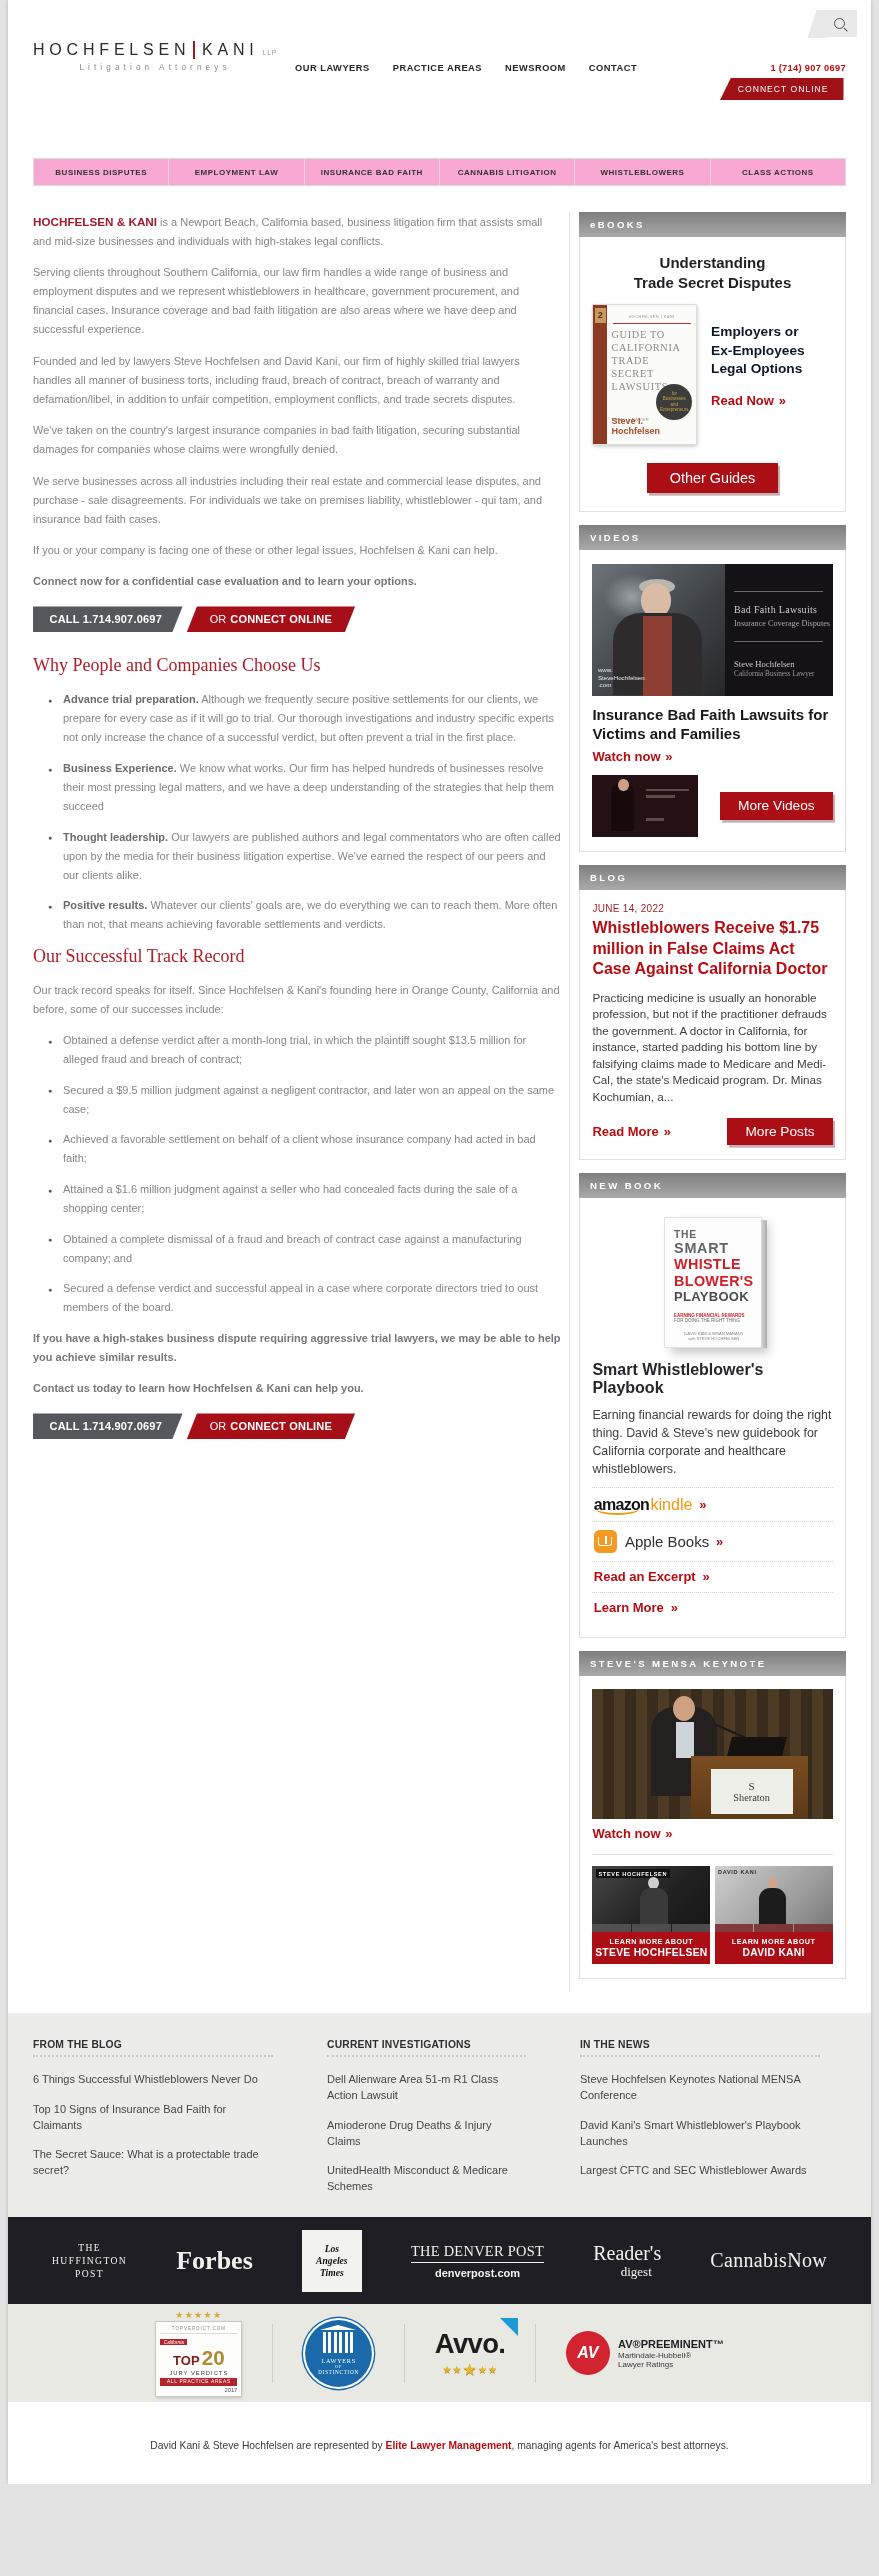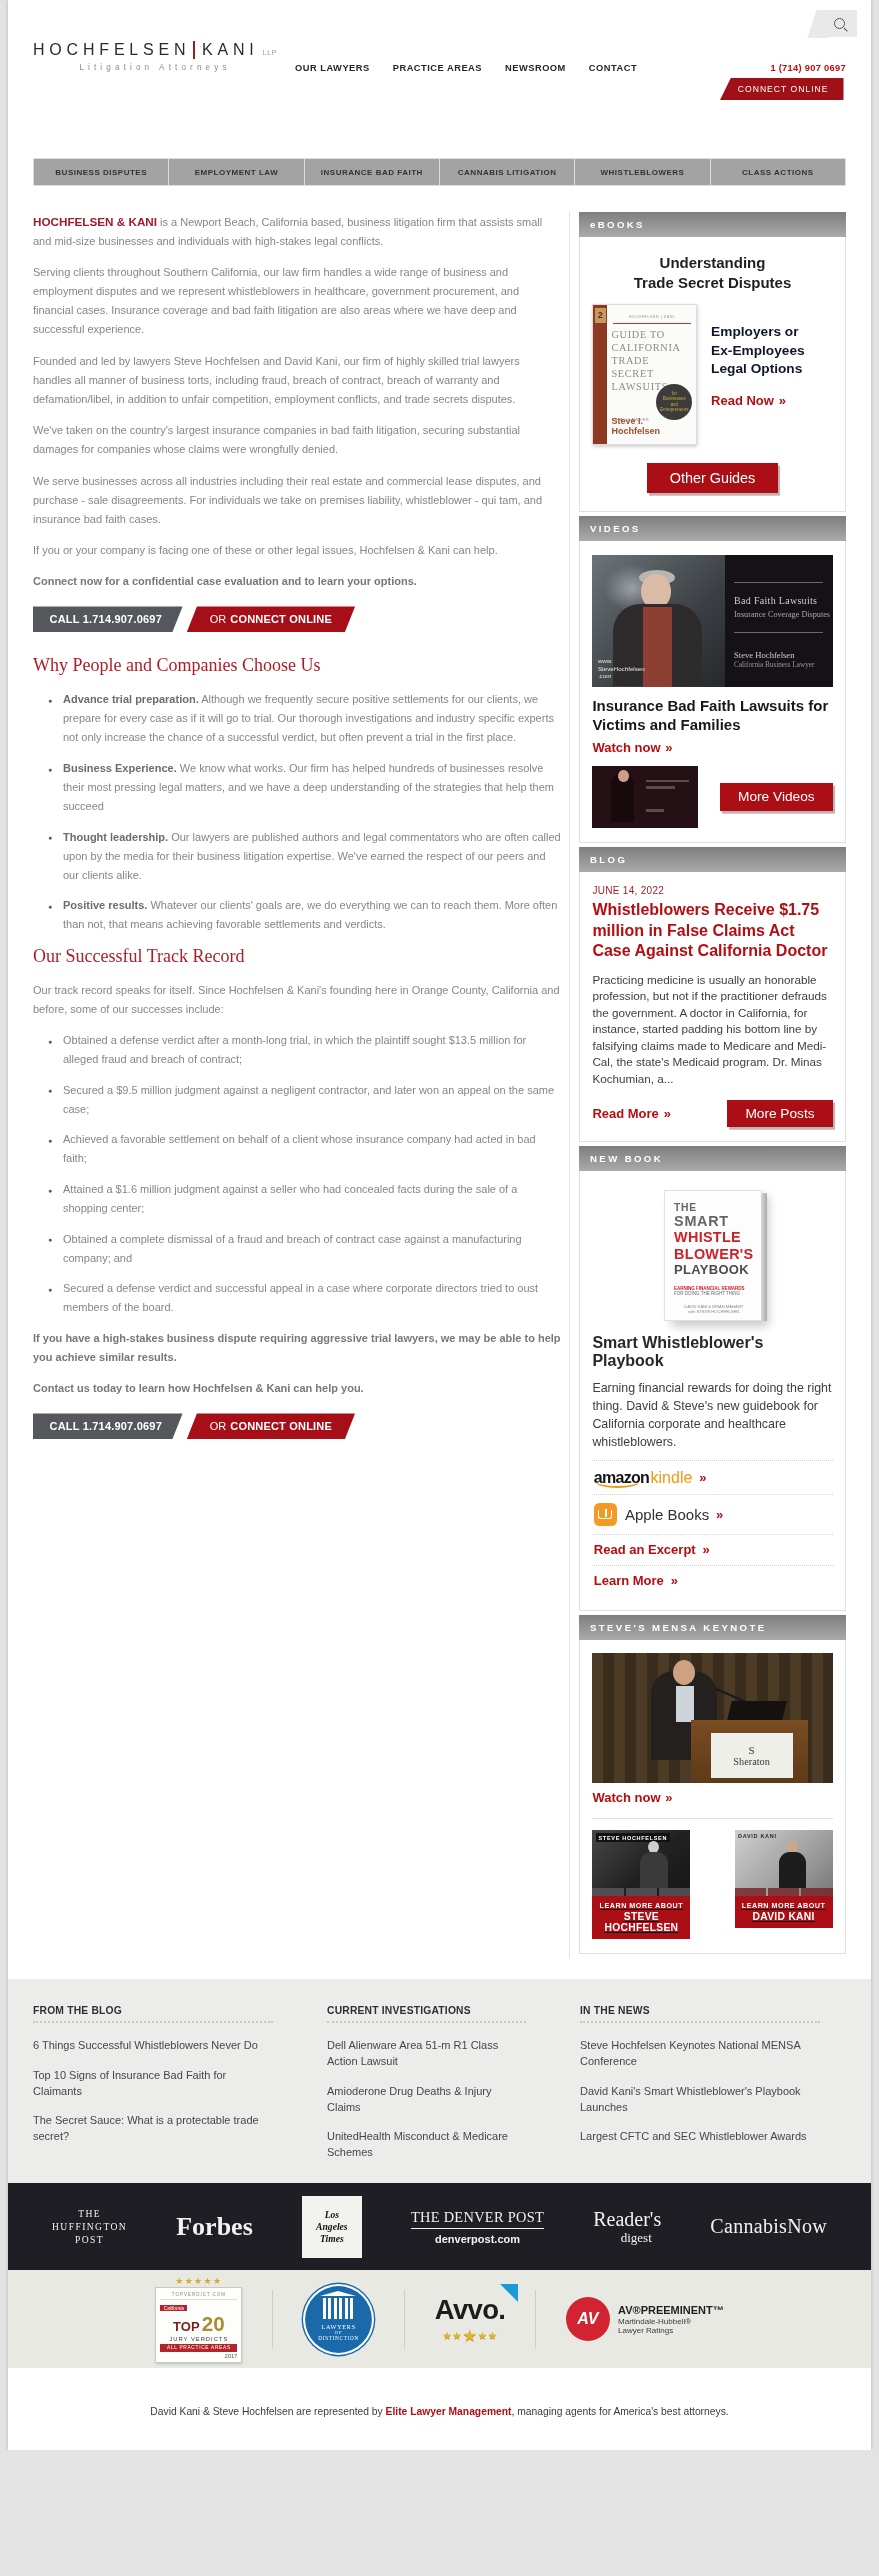--- a/index.html
+++ b/index.html
@@ -29,40 +29,40 @@
       radial-gradient(closest-side at 88% 75%,#bdbdbd 0%,rgba(189,189,189,0) 70%),
       radial-gradient(closest-side at 45% 45%,#dadada 0%,rgba(218,218,218,0) 60%),
       linear-gradient(180deg,#d6d6d6,#c6c6c6);}
   .hero-text{position:absolute;right:63px;top:63px;text-align:right;}
   .hl-row{display:flex;align-items:center;}
   .hero-caret{width:2.7px;height:25px;background:#b3101c;margin-right:4.1px;}
   .hero-h{font-size:13.4px;font-weight:bold;letter-spacing:2.2px;color:#1c1c1c;white-space:nowrap;}
   .hero-sub{font-size:10.3px;font-weight:bold;letter-spacing:1.8px;color:#b3101c;margin-top:7.6px;}
   
   .tabs{margin:4.1px 25px 0;display:flex;}
-  .tab{flex:1;background:#a3a3a3;border:0.7px solid #dcdcdc;border-left:none;height:26px;display:flex;align-items:center;justify-content:center;font-size:8px;font-weight:bold;letter-spacing:0.5px;color:#333;cursor:pointer;white-space:nowrap;}
+  .tab{flex:1;background:#f9a8d4;border:0.7px solid #dcdcdc;border-left:none;height:26px;display:flex;align-items:center;justify-content:center;font-size:8px;font-weight:bold;letter-spacing:0.5px;color:#333;cursor:pointer;white-space:nowrap;}
   .tab:first-child{border-left:0.7px solid #dcdcdc;}
   
   .main{display:flex;padding:26px 25px 20.6px;}
   .col-left{width:537px;padding-right:8.2px;border-right:0.7px solid #e2e2e2;box-sizing:border-box;}
   .col-right{width:267px;margin-left:9px;}
   .col-left p{font-size:11px;line-height:19px;color:#85868a;margin:0 0 12.4px;}
   .lead-red{color:#a01b2e;font-weight:bold;font-size:11.7px;}
   p.bold-gray{color:#77787c;font-weight:bold;}
   .cta-row{display:flex;margin:15px 0 23px;}
   .btn-call{background:#55575c;color:#fff;font-weight:bold;font-size:11px;letter-spacing:0.2px;height:26px;display:flex;align-items:center;padding:0 20.6px 0 16.5px;clip-path:polygon(0 0,100% 0,calc(100% - 10.3px) 100%,0 100%);cursor:pointer;}
   .btn-connect{background:#a60f18;color:#fff;font-size:11px;height:26px;display:flex;align-items:center;padding:0 23px;margin-left:4.1px;clip-path:polygon(10.3px 0,100% 0,calc(100% - 10.3px) 100%,0 100%);cursor:pointer;}
   .btn-connect b{margin-left:4.1px;letter-spacing:0.2px;}
   h2.serif{font-family:"Liberation Serif",serif;font-weight:normal;color:#ae1d27;font-size:18px;margin:0 0 13.7px;}
   ul.dots{list-style:none;margin:0 0 6.9px;padding:0 0 0 15px;}
   ul.dots li{position:relative;font-size:11px;line-height:19px;color:#85868a;margin:0 0 11.7px;padding-left:15px;}
   ul.dots li::before{content:"●";position:absolute;left:0;top:0.7px;font-size:6.9px;color:#55565a;}
   ul.dots .lead{color:#6b6c70;font-weight:bold;}
   
-  .side-sec{margin-bottom:4px;}
+  .side-sec{margin-bottom:13px;}
   .side-head{height:25px;background:linear-gradient(180deg,#7e7e7e,#aaaaaa);color:#fff;font-size:9.6px;font-weight:bold;letter-spacing:2.4px;display:flex;align-items:center;padding-left:11px;}
   .side-panel{border:0.7px solid #e0e0e0;border-top:none;background:#fff;padding:13.7px 12.4px;}
   .eb-title{text-align:center;font-size:15px;font-weight:bold;color:#1f2023;line-height:20px;margin:2.7px 0 11px;}
   .eb-row{display:flex;}
   .eb-aside{margin:19px 0 0 13.7px;}
   .eb-opt{font-size:13.7px;font-weight:bold;color:#0f172a;line-height:18.5px;}
   .red-link{color:#b50d11;font-weight:bold;font-size:13px;text-decoration:none;display:inline-block;}
   .chev{font-size:13px;margin-left:4.8px;}
   .btn-red{display:block;background:#ab0e15;color:#fff;border:none;font-size:14.4px;padding:6.9px 23px;margin:18px auto 4.1px;cursor:pointer;box-shadow:2.1px 2.7px 0 rgba(90,30,32,.35);font-family:"Liberation Sans",sans-serif;}
   
@@ -132,21 +132,21 @@
   .m-head{position:absolute;left:81px;top:6.9px;width:22px;height:25px;border-radius:50%;background:#cfa183;}
   .m-shirt{position:absolute;left:84px;top:33px;width:18px;height:36px;background:#cdd4da;}
   .m-podium{position:absolute;right:25px;bottom:0;width:117px;height:63px;background:linear-gradient(180deg,#7a4c22,#5d3a19);}
   .m-sign{position:absolute;right:40px;bottom:5.5px;width:82px;height:45px;background:#efefea;display:flex;flex-direction:column;align-items:center;justify-content:center;color:#3a3a3a;}
   .m-sign .s-logo{font-family:"Liberation Serif",serif;font-size:11px;}
   .m-sign .s-name{font-family:"Liberation Serif",serif;font-size:10.3px;}
   .m-mic{position:absolute;left:122px;top:41px;width:32px;height:2.1px;background:#1a1a1a;transform:rotate(24deg);}
   .m-lap{position:absolute;left:137px;top:48px;width:55px;height:23px;background:#14110e;transform:skewX(-14deg);}
   .m-div{height:1.4px;background:#e0e0e0;margin:12.4px 0 11px;}
   .cards{display:flex;justify-content:space-between;}
-  .card{width:98px;text-decoration:underline;}
+  .card{width:118px;}
   .card-img{height:66px;position:relative;overflow:hidden;}
   .card-img.steve{background:linear-gradient(135deg,#474747,#222 55%,#161616);}
   .card-img.david{background:linear-gradient(135deg,#cfcfcf,#9e9e9e 60%,#777);}
   .card-name{position:absolute;left:3.4px;top:3.4px;font-size:5.5px;font-weight:bold;letter-spacing:0.7px;}
   .card-img.steve .card-name{color:#fff;background:#111;padding:1.4px 2.7px;}
   .card-img.david .card-name{color:#2c2c2c;}
   .card-fig{position:absolute;width:27.5px;height:36px;border-radius:11px 11px 0 0;background:#101010;bottom:8.2px;}
   .card-img.steve .card-fig{left:48px;background:#3a3a3a;}
   .card-img.david .card-fig{left:44px;background:#1c1c1c;}
   .card-fh{position:absolute;width:11px;height:12.4px;border-radius:50%;background:#cba68c;bottom:43px;}

